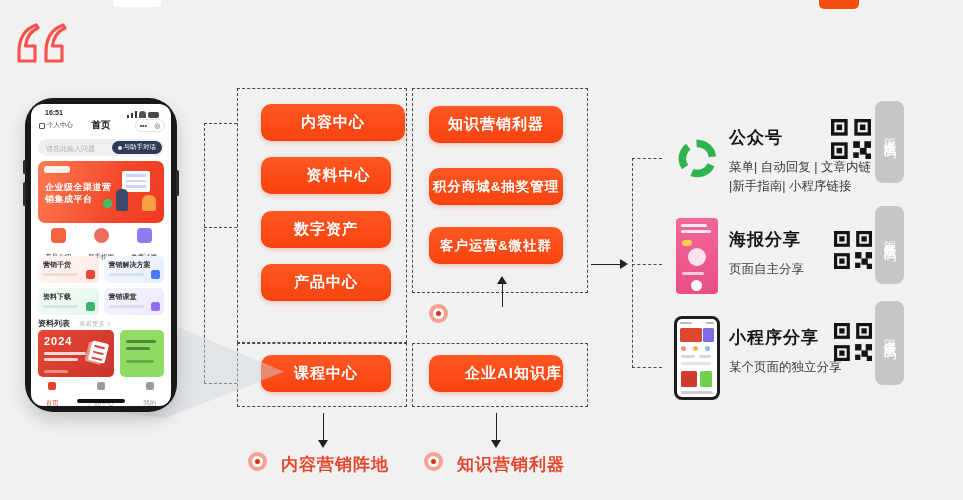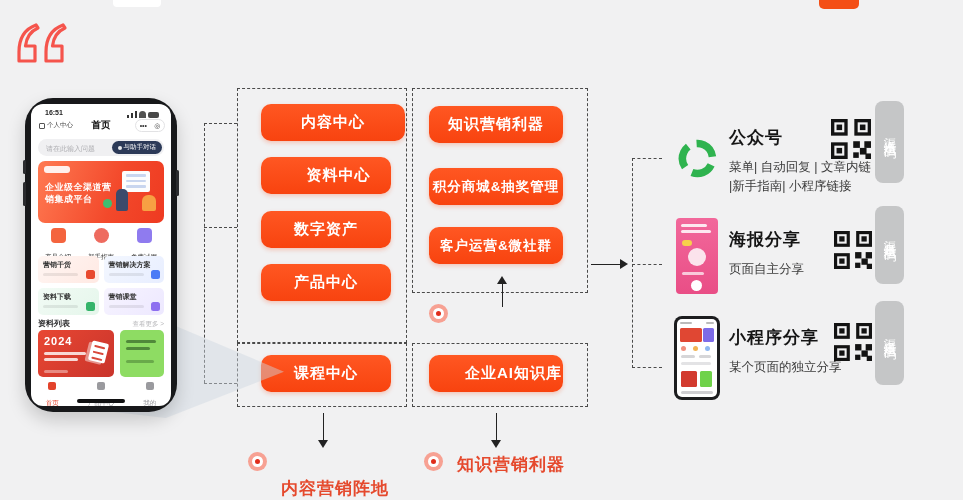--- a/index.html
+++ b/index.html
@@ -69,21 +69,21 @@
   .banner .gr { position:absolute; right:52px; top:38px; width:9px; height:9px; background:#3EBE71; border-radius:50%; }
   .quick { position:absolute; left:7px; top:124px; width:126px; display:flex; justify-content:space-between; }
   .quick .q { width:40px; text-align:center; }
   .quick .q .ic { width:15px; height:15px; border-radius:4px; margin:0 auto 2px; }
   .quick .q span { font-size:6.5px; color:#333; }
   .cards { position:absolute; left:7px; top:152px; width:126px; display:grid; grid-template-columns:1fr 1fr; gap:5px; }
   .cardx { position:relative; height:27px; border-radius:5px; padding:4px 5px; }
   .cardx b { font-size:7px; color:#333; display:block; }
   .cardx .sub { margin-top:3px; width:70%; height:3px; background:rgba(0,0,0,.08); border-radius:2px; }
   .cardx .ci { position:absolute; right:4px; bottom:4px; width:9px; height:9px; border-radius:2.5px; }
-  .list-hd { position:absolute; left:7px; top:214px; width:126px; display:flex; justify-content:space-between; align-items:baseline;gap:9px; }
+  .list-hd { position:absolute; left:7px; top:214px; width:126px; display:flex; justify-content:flex-start; align-items:baseline;gap:9px; }
   .list-hd b { font-size:8px; color:#2e2e30; }
   .list-hd span { font-size:6.5px; color:#b7b7ba; }
   .rc { position:absolute; left:7px; top:226px; width:76px; height:47px; border-radius:5px; background:linear-gradient(135deg,#E84733,#C9342B); overflow:hidden;font-weight:bold; }
   .rc b { position:absolute; left:6px; top:5px; color:#fff; font-size:11px; letter-spacing:1px; }
   .rc .l { position:absolute; left:6px; height:3px; background:rgba(255,255,255,.8); border-radius:2px; }
   .rc .book { position:absolute; right:7px; top:12px; width:17px; height:20px; background:#fff; border-radius:2px; transform:rotate(14deg); box-shadow:-3px 2px 0 rgba(255,255,255,.45); }
   .rc .book i { display:block; margin:4px 3px 0; height:2px; background:#D8493B; border-radius:1px; }
   .gc { position:absolute; left:89px; top:226px; width:44px; height:47px; border-radius:5px; background:#8EDC63; }
   .gc .l { position:absolute; left:6px; height:3px; background:rgba(30,70,25,.55); border-radius:2px; }
   .tabbar { position:absolute; left:0; top:278px; width:140px; display:flex; justify-content:space-around; }
@@ -252,21 +252,21 @@
 
   <div class="solid-v" style="left:502px; top:283px; height:24px;"></div>
   <div class="tri-up" style="left:497px; top:276px;"></div>
   <div class="bullseye" style="left:433px; top:308px;"></div>
 
   <div class="solid-v" style="left:323px; top:413px; height:28px;"></div>
   <div class="tri-down" style="left:318px; top:440px;"></div>
   <div class="solid-v" style="left:496px; top:413px; height:28px;"></div>
   <div class="tri-down" style="left:491px; top:440px;"></div>
   <div class="bullseye" style="left:252px; top:456px;"></div>
-  <div class="red-label" style="left:281px; top:453px;margin-top:24px;">内容营销阵地</div>
+  <div class="red-label" style="left:281px; top:453px;">内容营销阵地</div>
   <div class="bullseye" style="left:428px; top:456px;"></div>
   <div class="red-label" style="left:457px; top:453px;">知识营销利器</div>
 
   <div class="solid-h" style="left:591px; top:264px; width:31px;"></div>
   <div class="tri-right" style="left:620px; top:259px;"></div>
   <div class="dash-v" style="left:632px; top:158px; height:210px;"></div>
   <div class="dash-h" style="left:632px; top:158px; width:30px;"></div>
   <div class="dash-h" style="left:632px; top:264px; width:30px;"></div>
   <div class="dash-h" style="left:632px; top:367px; width:30px;"></div>
 

